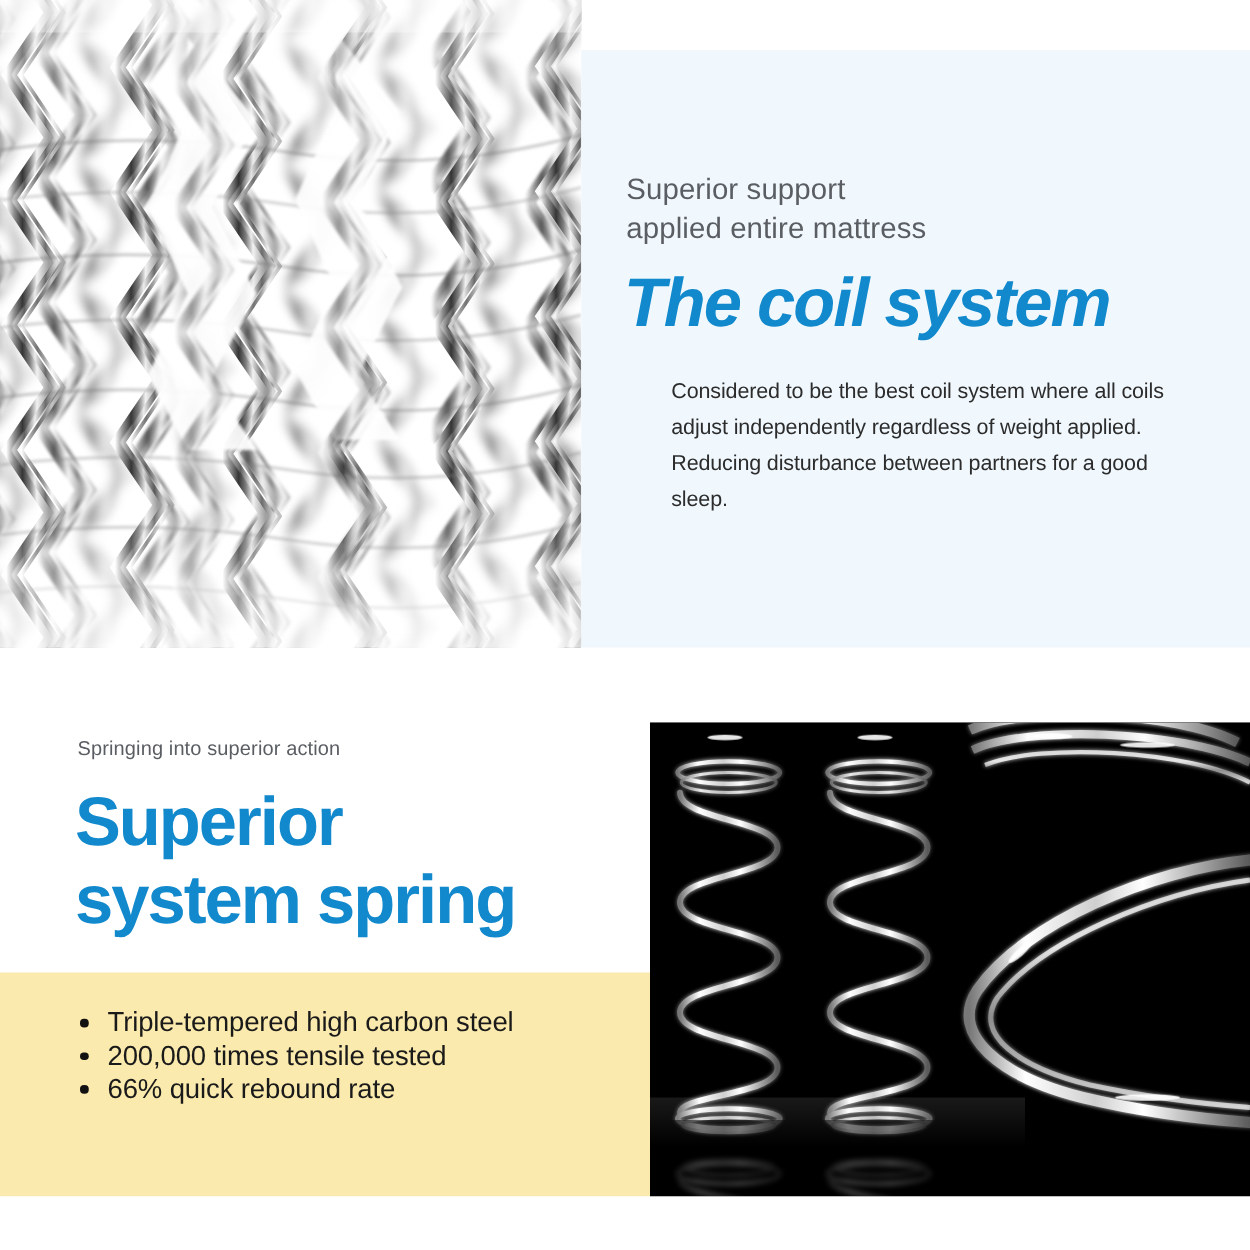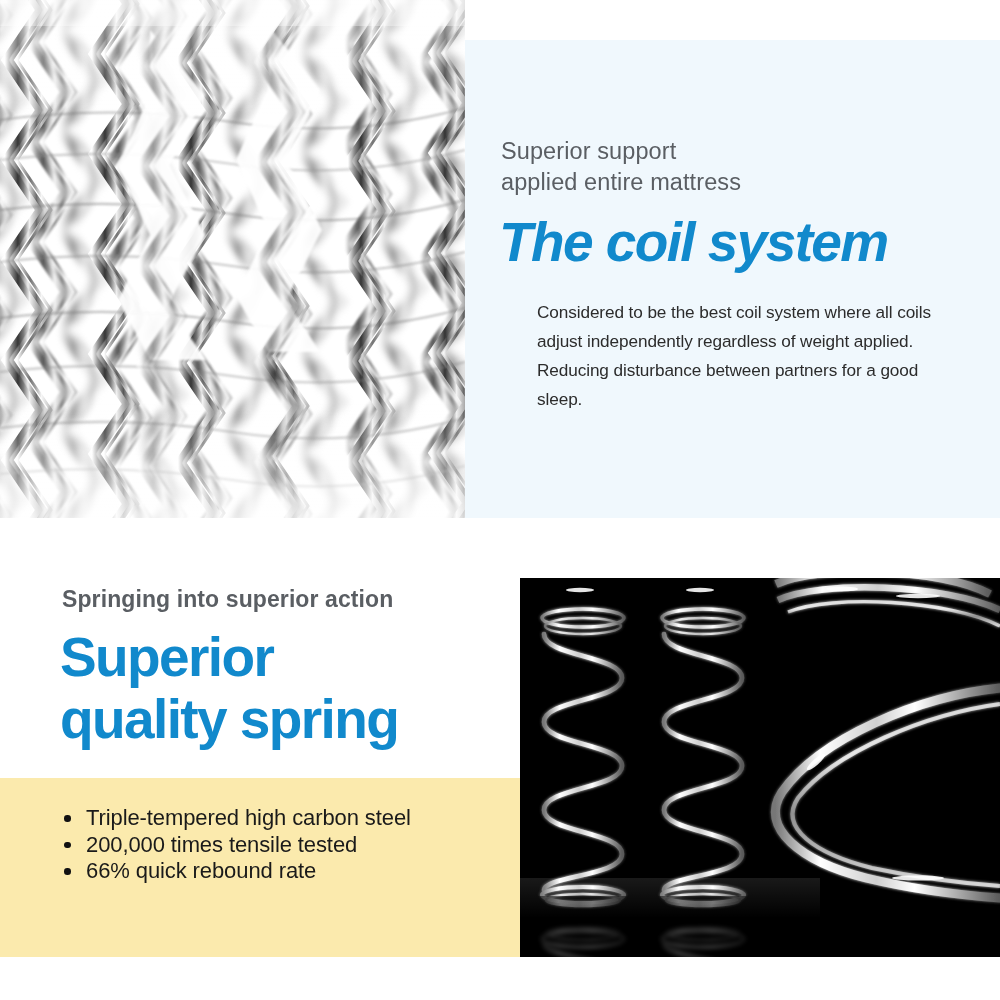--- a/index.html
+++ b/index.html
@@ -89,23 +89,23 @@
     width: 520px;
     height: 238px;
     background: #ffffff;
   }
 
   .kicker2 {
     position: absolute;
     left: 62px;
     top: 584px;
     color: #5a5e63;
-    font-size: 23px;
+    font-size: 16px;
     line-height: 31px;
-    font-weight: 700;
+    font-weight: 400;
     letter-spacing: .1px;
     white-space: nowrap;
   }
 
   .headline-blue2 {
     position: absolute;
     left: 60px;
     top: 626px;
     color: #1189cc;
     font-size: 55px;
@@ -267,21 +267,21 @@
     <div class="kicker">Superior support
 applied entire mattress</div>
     <div class="headline-blue">The coil system</div>
     <div class="body-copy">Considered to be the best coil system where all coils adjust independently regardless of weight applied. Reducing disturbance between partners for a good sleep.</div>
   </div>
 
   <div class="panel-bottom-white"></div>
 
   <div class="kicker2">Springing into superior action</div>
   <div class="headline-blue2">Superior
-quality spring</div>
+system spring</div>
 
   <div class="panel-yellow"></div>
 
   <ul class="bullet-list">
     <li>
       <span class="dot"></span>
       <span>Triple-tempered high carbon steel</span>
     </li>
     <li>
       <span class="dot"></span>

